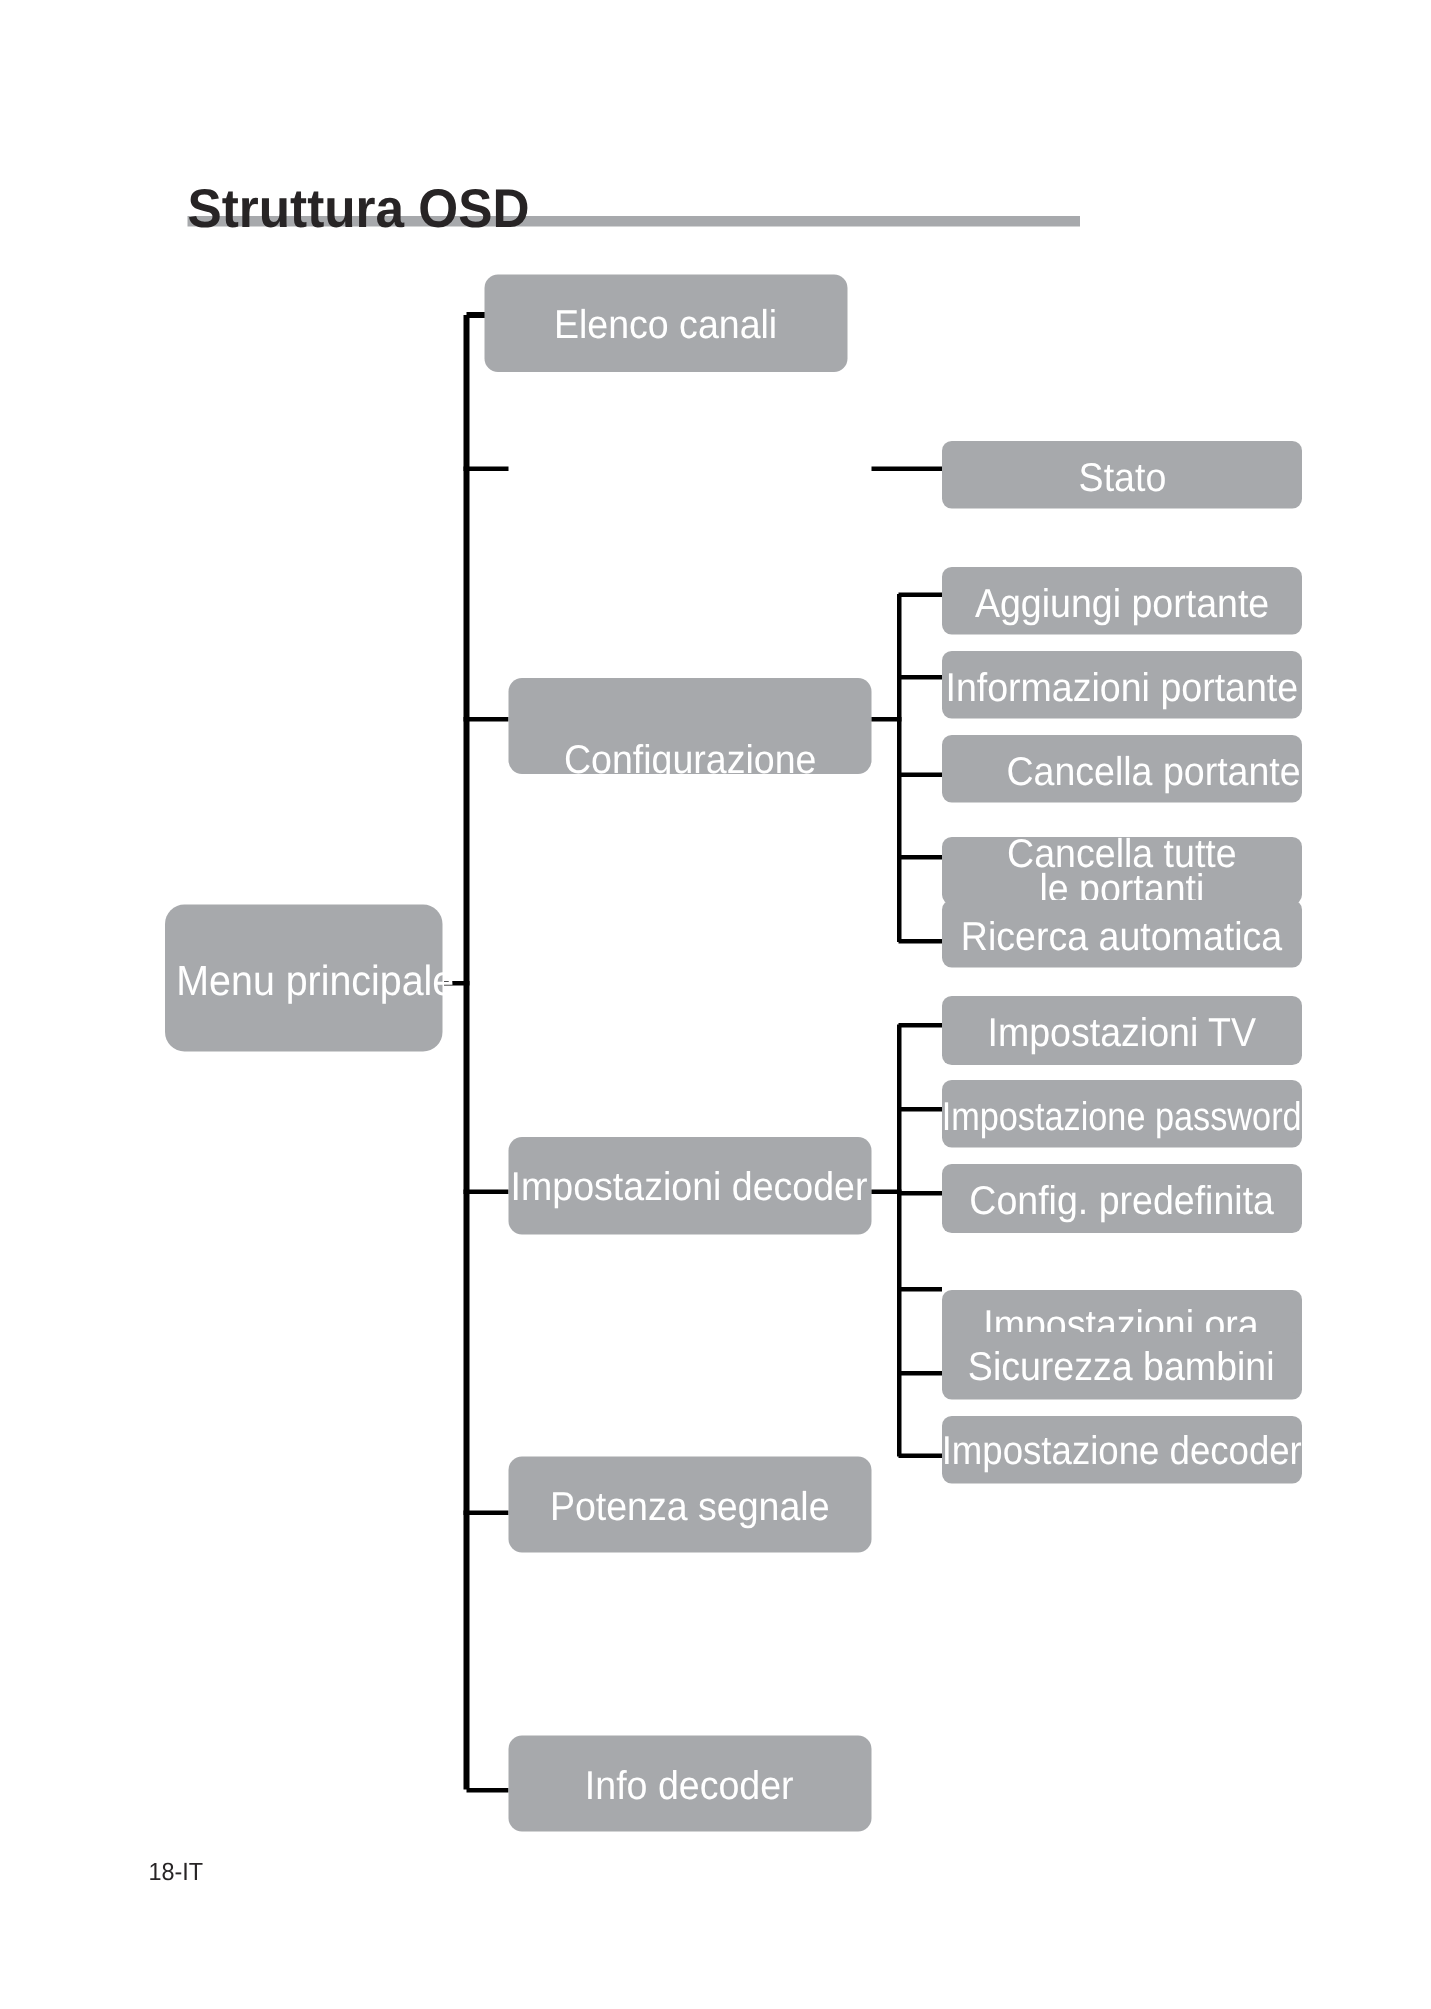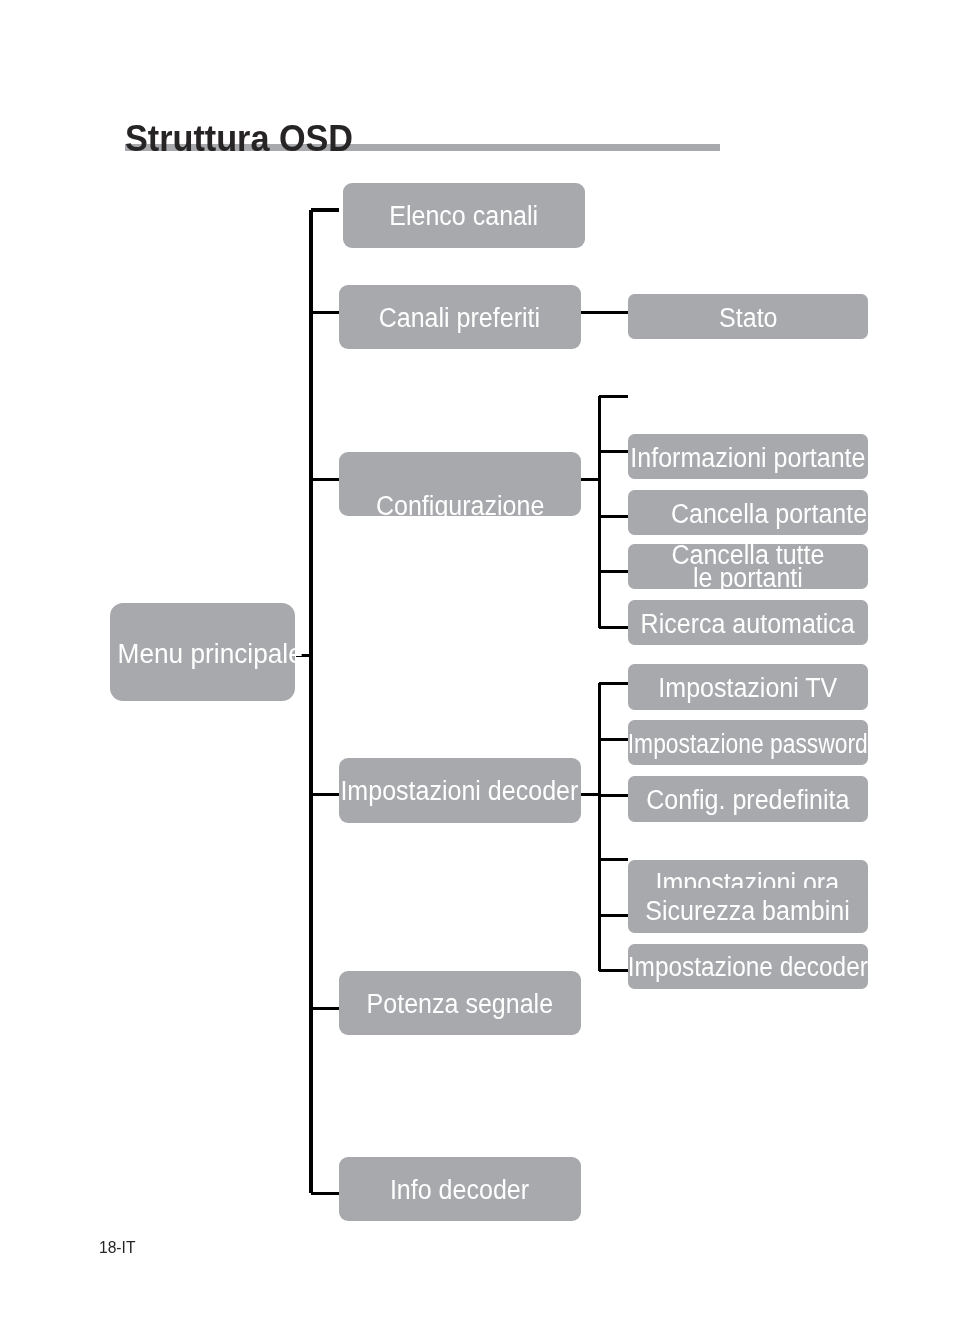--- a/index.html
+++ b/index.html
@@ -39,21 +39,21 @@
   
   #page-number{position:absolute;left:63.2px;top:1238.6px;
                font-size:16.6px;color:#272425;white-space:nowrap;line-height:18px;
                transform:scaleX(0.941);transform-origin:0 0;}
 
   
   #main-trunk-line{left:272.9px;top:210.0px;width:3.9px;height:983.4px;}
   #connector-root-to-trunk{left:259.5px;top:653.9px;width:17.3px;}
   #node-menu-principale{left:73.7px;top:602.9px;width:185.8px;height:98.6px;}
   #connector-trunk-to-elenco-canali{left:274.8px;top:208.4px;width:28.2px;}
-  #node-elenco-canali{left:307px;top:183.4px;width:241.5px;height:64.3px;}
+  #node-elenco-canali{left:287px;top:183.4px;width:241.5px;height:64.3px;}
   #connector-trunk-to-canali-preferiti{left:272.9px;top:310.8px;width:30.1px;}
   #node-canali-preferiti{left:303.0px;top:285.2px;width:241.5px;height:64.3px;}
   #connector-trunk-to-configurazione{left:272.9px;top:477.8px;width:30.1px;}
   #node-configurazione{left:303.0px;top:452.1px;width:241.5px;height:64.3px;align-items:flex-end;}
   #connector-trunk-to-impostazioni-decoder{left:272.9px;top:792.8px;width:30.1px;}
   #node-impostazioni-decoder{left:303.0px;top:758.4px;width:241.5px;height:64.3px;justify-content:center;}
   #connector-trunk-to-potenza-segnale{left:272.9px;top:1006.6px;width:30.1px;}
   #node-potenza-segnale{left:303.0px;top:970.9px;width:241.5px;height:64.3px;}
   #connector-trunk-to-info-decoder{left:274.8px;top:1191.8px;width:28.2px;}
   #node-info-decoder{left:303.0px;top:1156.5px;width:241.5px;height:64.3px;}
@@ -61,21 +61,21 @@
   #node-stato{left:591.6px;top:294.3px;width:240.4px;height:45.2px;text-align:center;}
   #configurazione-sub-trunk-line{left:561.7px;top:396.3px;width:3.3px;height:231.4px;}
   #connector-configurazione-to-sub-trunk{left:544.5px;top:477.8px;width:20.5px;}
   #connector-sub-trunk-to-aggiungi-portante{left:563.4px;top:394.7px;width:28.2px;}
   #node-aggiungi-portante{left:591.6px;top:378.3px;width:240.4px;height:45.2px;}
   #connector-sub-trunk-to-informazioni-portante{left:561.7px;top:449.7px;width:29.9px;}
   #node-informazioni-portante{left:591.6px;top:434.2px;width:240.4px;height:45.2px;align-items:center;}
   #connector-sub-trunk-to-cancella-portante{left:561.7px;top:514.7px;width:29.9px;}
   #node-cancella-portante{left:591.6px;top:490.1px;width:240.4px;height:45.2px;padding-left:42px;}
   #connector-sub-trunk-to-cancella-tutte-le-portanti{left:561.7px;top:570.3px;width:29.9px;}
-  #node-cancella-tutte-le-portanti{left:591.6px;top:544px;width:240.4px;height:45.2px;}
+  #node-cancella-tutte-le-portanti{left:591.6px;top:558px;width:240.4px;height:45.2px;}
   #connector-sub-trunk-to-ricerca-automatica{left:563.4px;top:626.1px;width:28.2px;}
   #node-ricerca-automatica{left:591.6px;top:600.3px;width:240.4px;height:45.2px;}
   #impostazioni-decoder-sub-trunk-line{left:561.7px;top:683.3px;width:3.3px;height:287.4px;}
   #connector-impostazioni-decoder-to-sub-trunk{left:544.5px;top:792.8px;width:20.5px;}
   #connector-sub-trunk-to-impostazioni-tv{left:563.4px;top:681.7px;width:28.2px;}
   #node-impostazioni-tv{left:591.6px;top:664.4px;width:240.4px;height:45.2px;}
   #connector-sub-trunk-to-impostazione-password{left:561.7px;top:737.7px;width:29.9px;}
   #node-impostazione-password{left:591.6px;top:720.3px;width:240.4px;height:45.2px;}
   #connector-sub-trunk-to-config-predefinita{left:561.7px;top:793.6px;width:29.9px;}
   #node-config-predefinita{left:591.6px;top:776.4px;width:240.4px;height:45.2px;}
@@ -98,23 +98,20 @@
   <div class="vline" id="main-trunk-line"></div>
   <div class="hline" id="connector-root-to-trunk"></div>
   <div class="node root-node" id="node-menu-principale">
         <span>Menu principale</span>
       </div>
   <div class="hline" id="connector-trunk-to-elenco-canali"></div>
   <div class="node" id="node-elenco-canali">
         <span>Elenco canali</span>
       </div>
   <div class="hline" id="connector-trunk-to-canali-preferiti"></div>
-  <div class="node" id="node-canali-preferiti">
-        <span>Canali preferiti</span>
-      </div>
   <div class="hline" id="connector-trunk-to-configurazione"></div>
   <div class="node" id="node-configurazione">
         <span>Configurazione</span>
       </div>
   <div class="hline" id="connector-trunk-to-impostazioni-decoder"></div>
   <div class="node" id="node-impostazioni-decoder">
         <span>Impostazioni decoder</span>
       </div>
   <div class="hline" id="connector-trunk-to-potenza-segnale"></div>
   <div class="node" id="node-potenza-segnale">
@@ -124,20 +121,23 @@
   <div class="node" id="node-info-decoder">
         <span>Info decoder</span>
       </div>
   <div class="hline" id="connector-canali-preferiti-to-stato"></div>
   <div class="node leaf-node" id="node-stato">
         <span>Stato</span>
       </div>
   <div class="vline" id="configurazione-sub-trunk-line"></div>
   <div class="hline" id="connector-configurazione-to-sub-trunk"></div>
   <div class="hline" id="connector-sub-trunk-to-aggiungi-portante"></div>
+  <div class="node leaf-node" id="node-aggiungi-portante">
+        <span>Aggiungi portante</span>
+      </div>
   <div class="hline" id="connector-sub-trunk-to-informazioni-portante"></div>
   <div class="node leaf-node" id="node-informazioni-portante">
         <span>Informazioni portante</span>
       </div>
   <div class="hline" id="connector-sub-trunk-to-cancella-portante"></div>
   <div class="node leaf-node" id="node-cancella-portante">
         <span>Cancella portante</span>
       </div>
   <div class="hline" id="connector-sub-trunk-to-cancella-tutte-le-portanti"></div>
   <div class="node leaf-node two-line" id="node-cancella-tutte-le-portanti">

